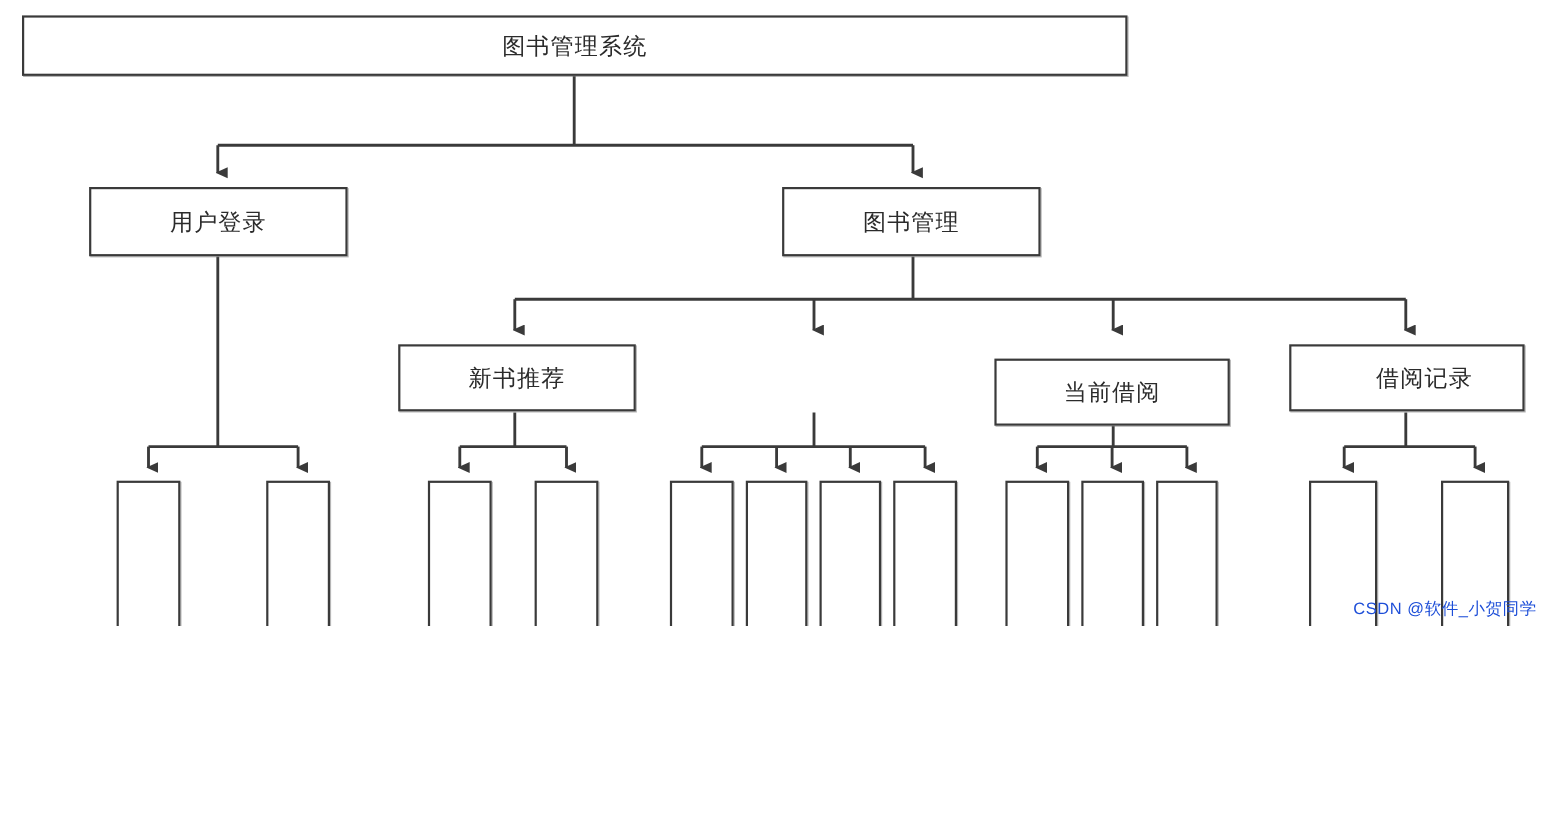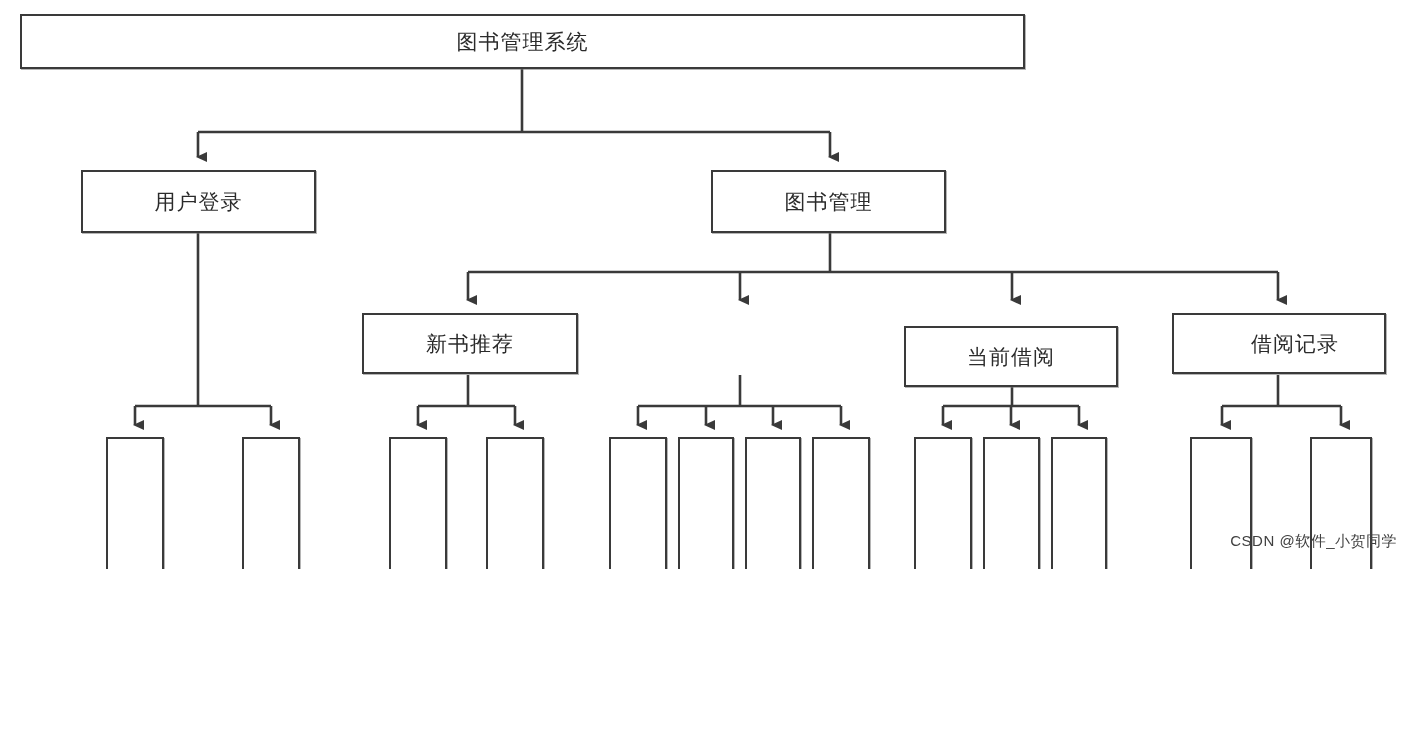--- a/index.html
+++ b/index.html
@@ -55,23 +55,23 @@
     padding-top: 10px;
     font-size: 20px;
   }
   .node .lbl {
     display: block;
     white-space: nowrap;
   }
   .watermark {
     position: absolute;
     right: 8px;
-    bottom: 18px;
+    bottom: 6px;
     font-size: 15px;
-    color: #404040;
+    color: #1d4ed8;
     letter-spacing: 0.5px;
     user-select: none;
   }
 </style>
 </head>
 <body>
 
 <div id="canvas">
 
   <svg id="wires" viewBox="0 0 1405 747">

